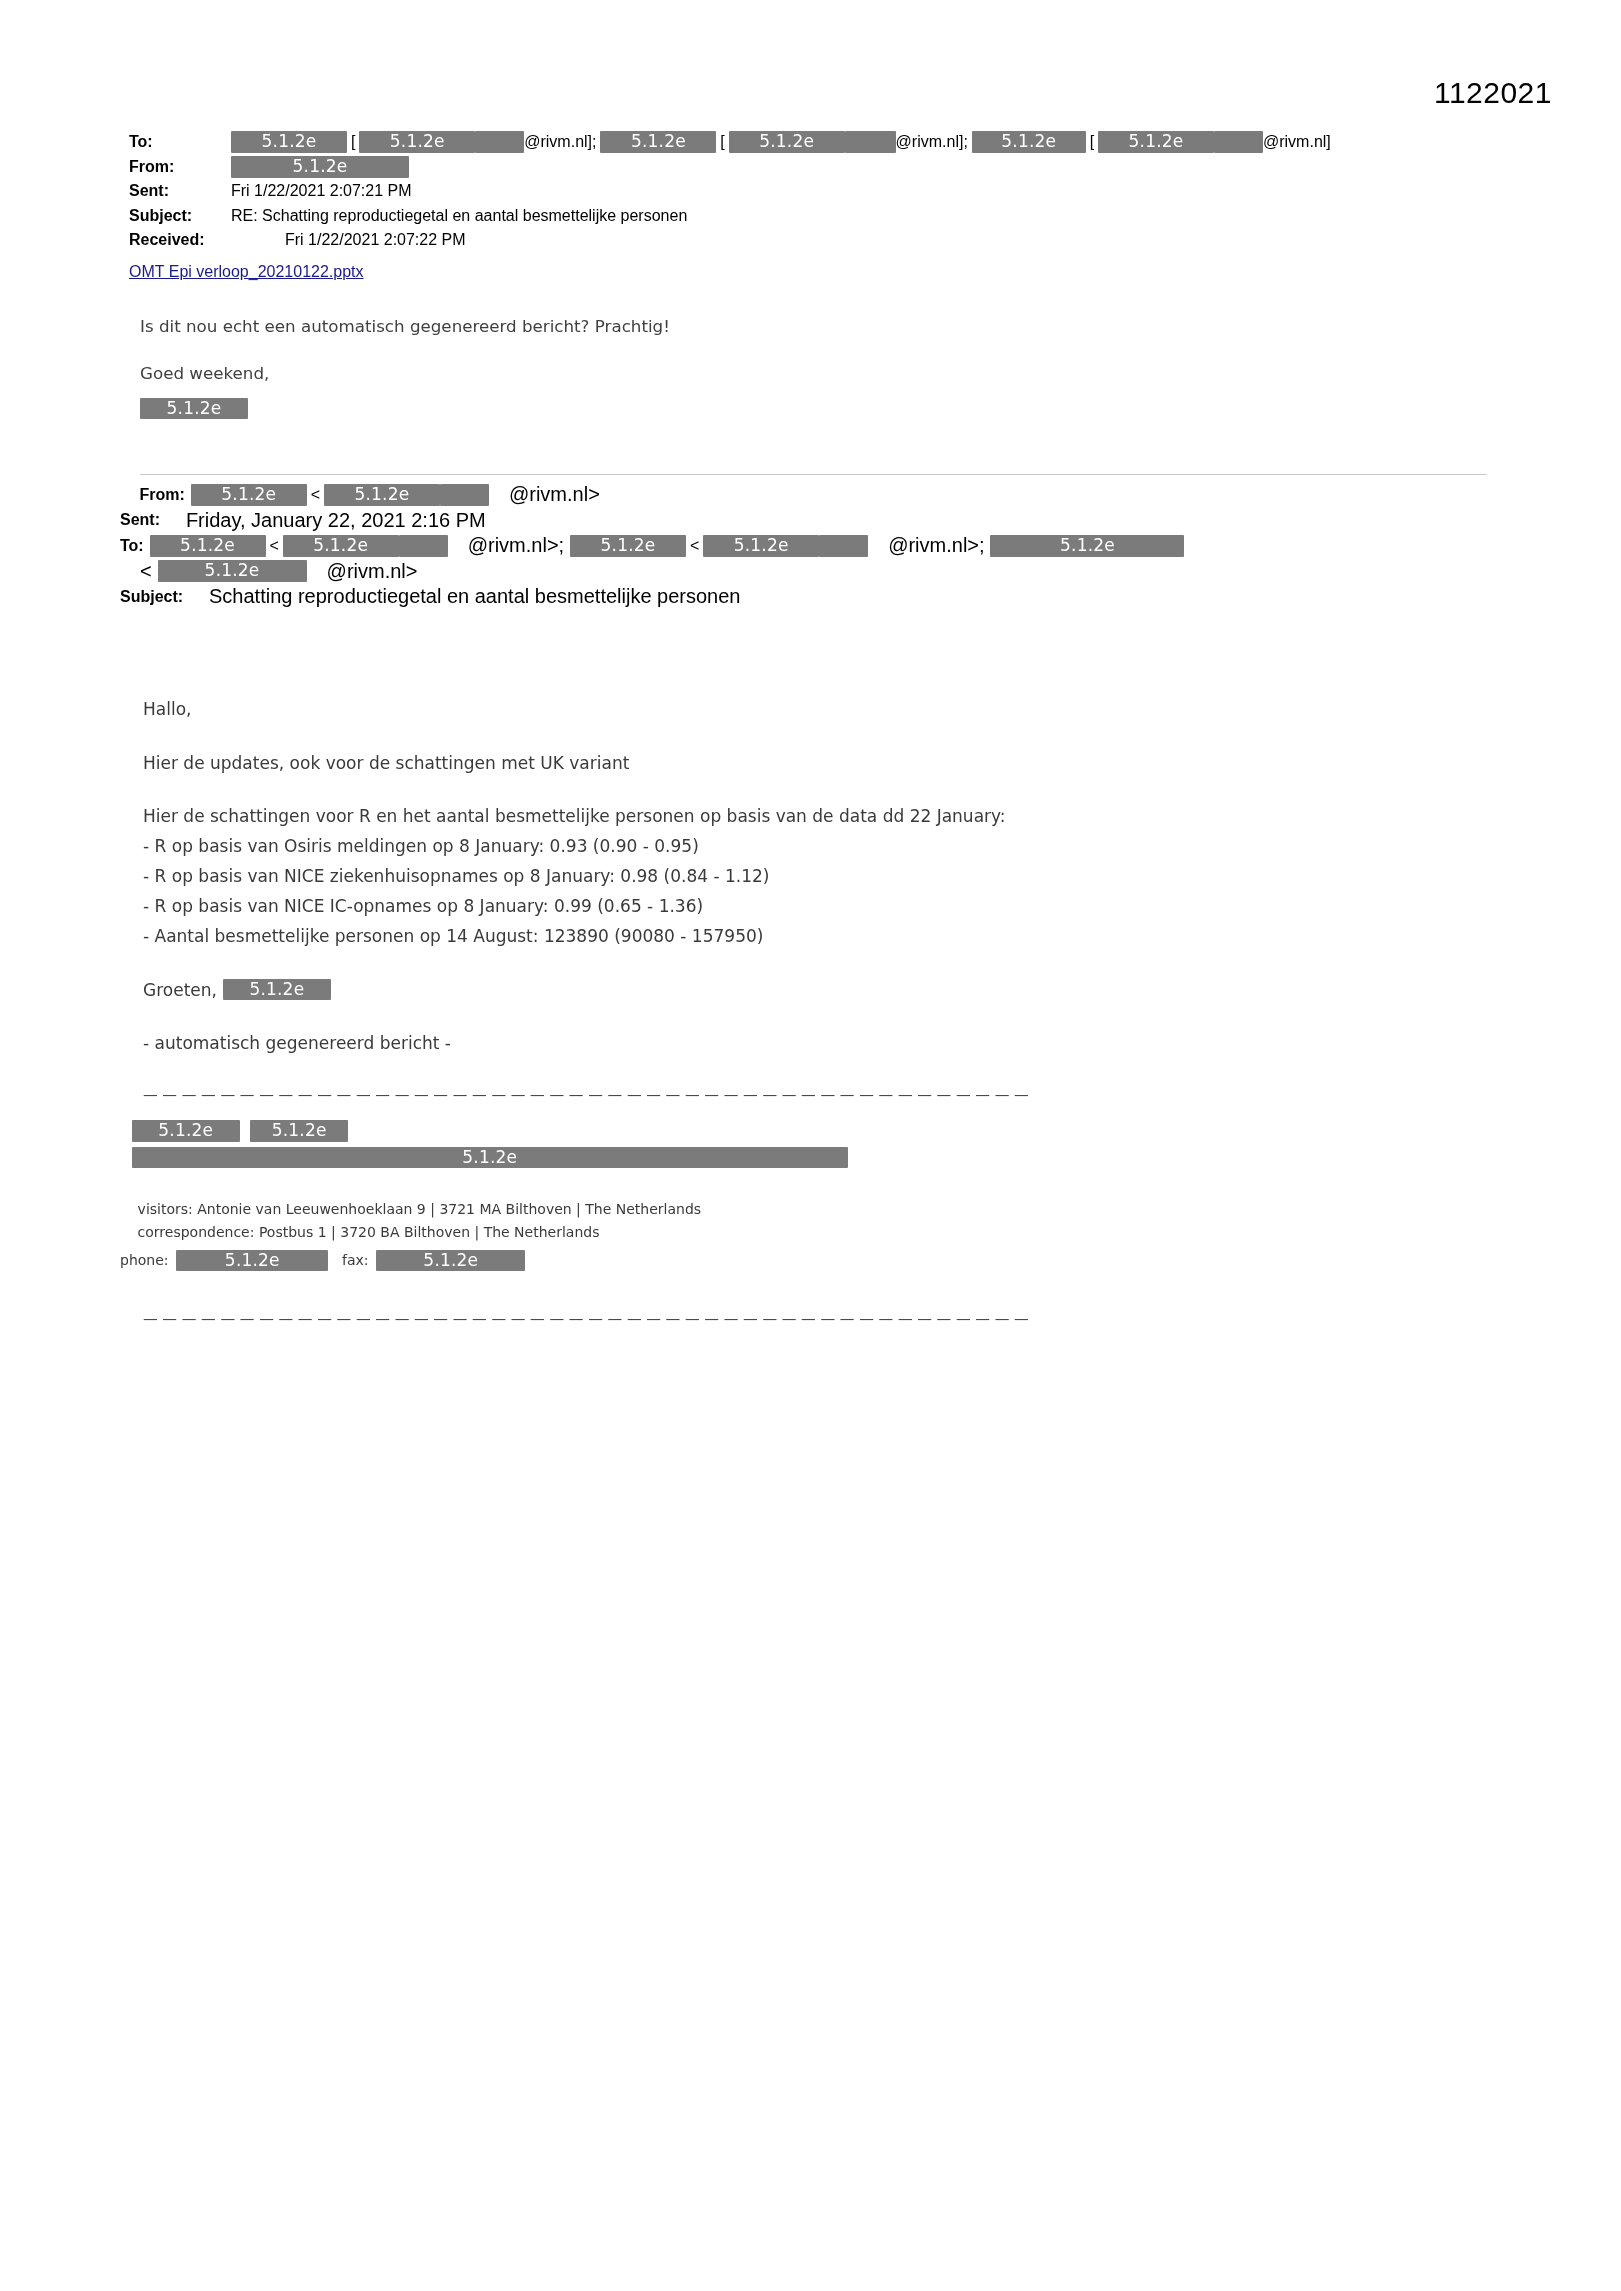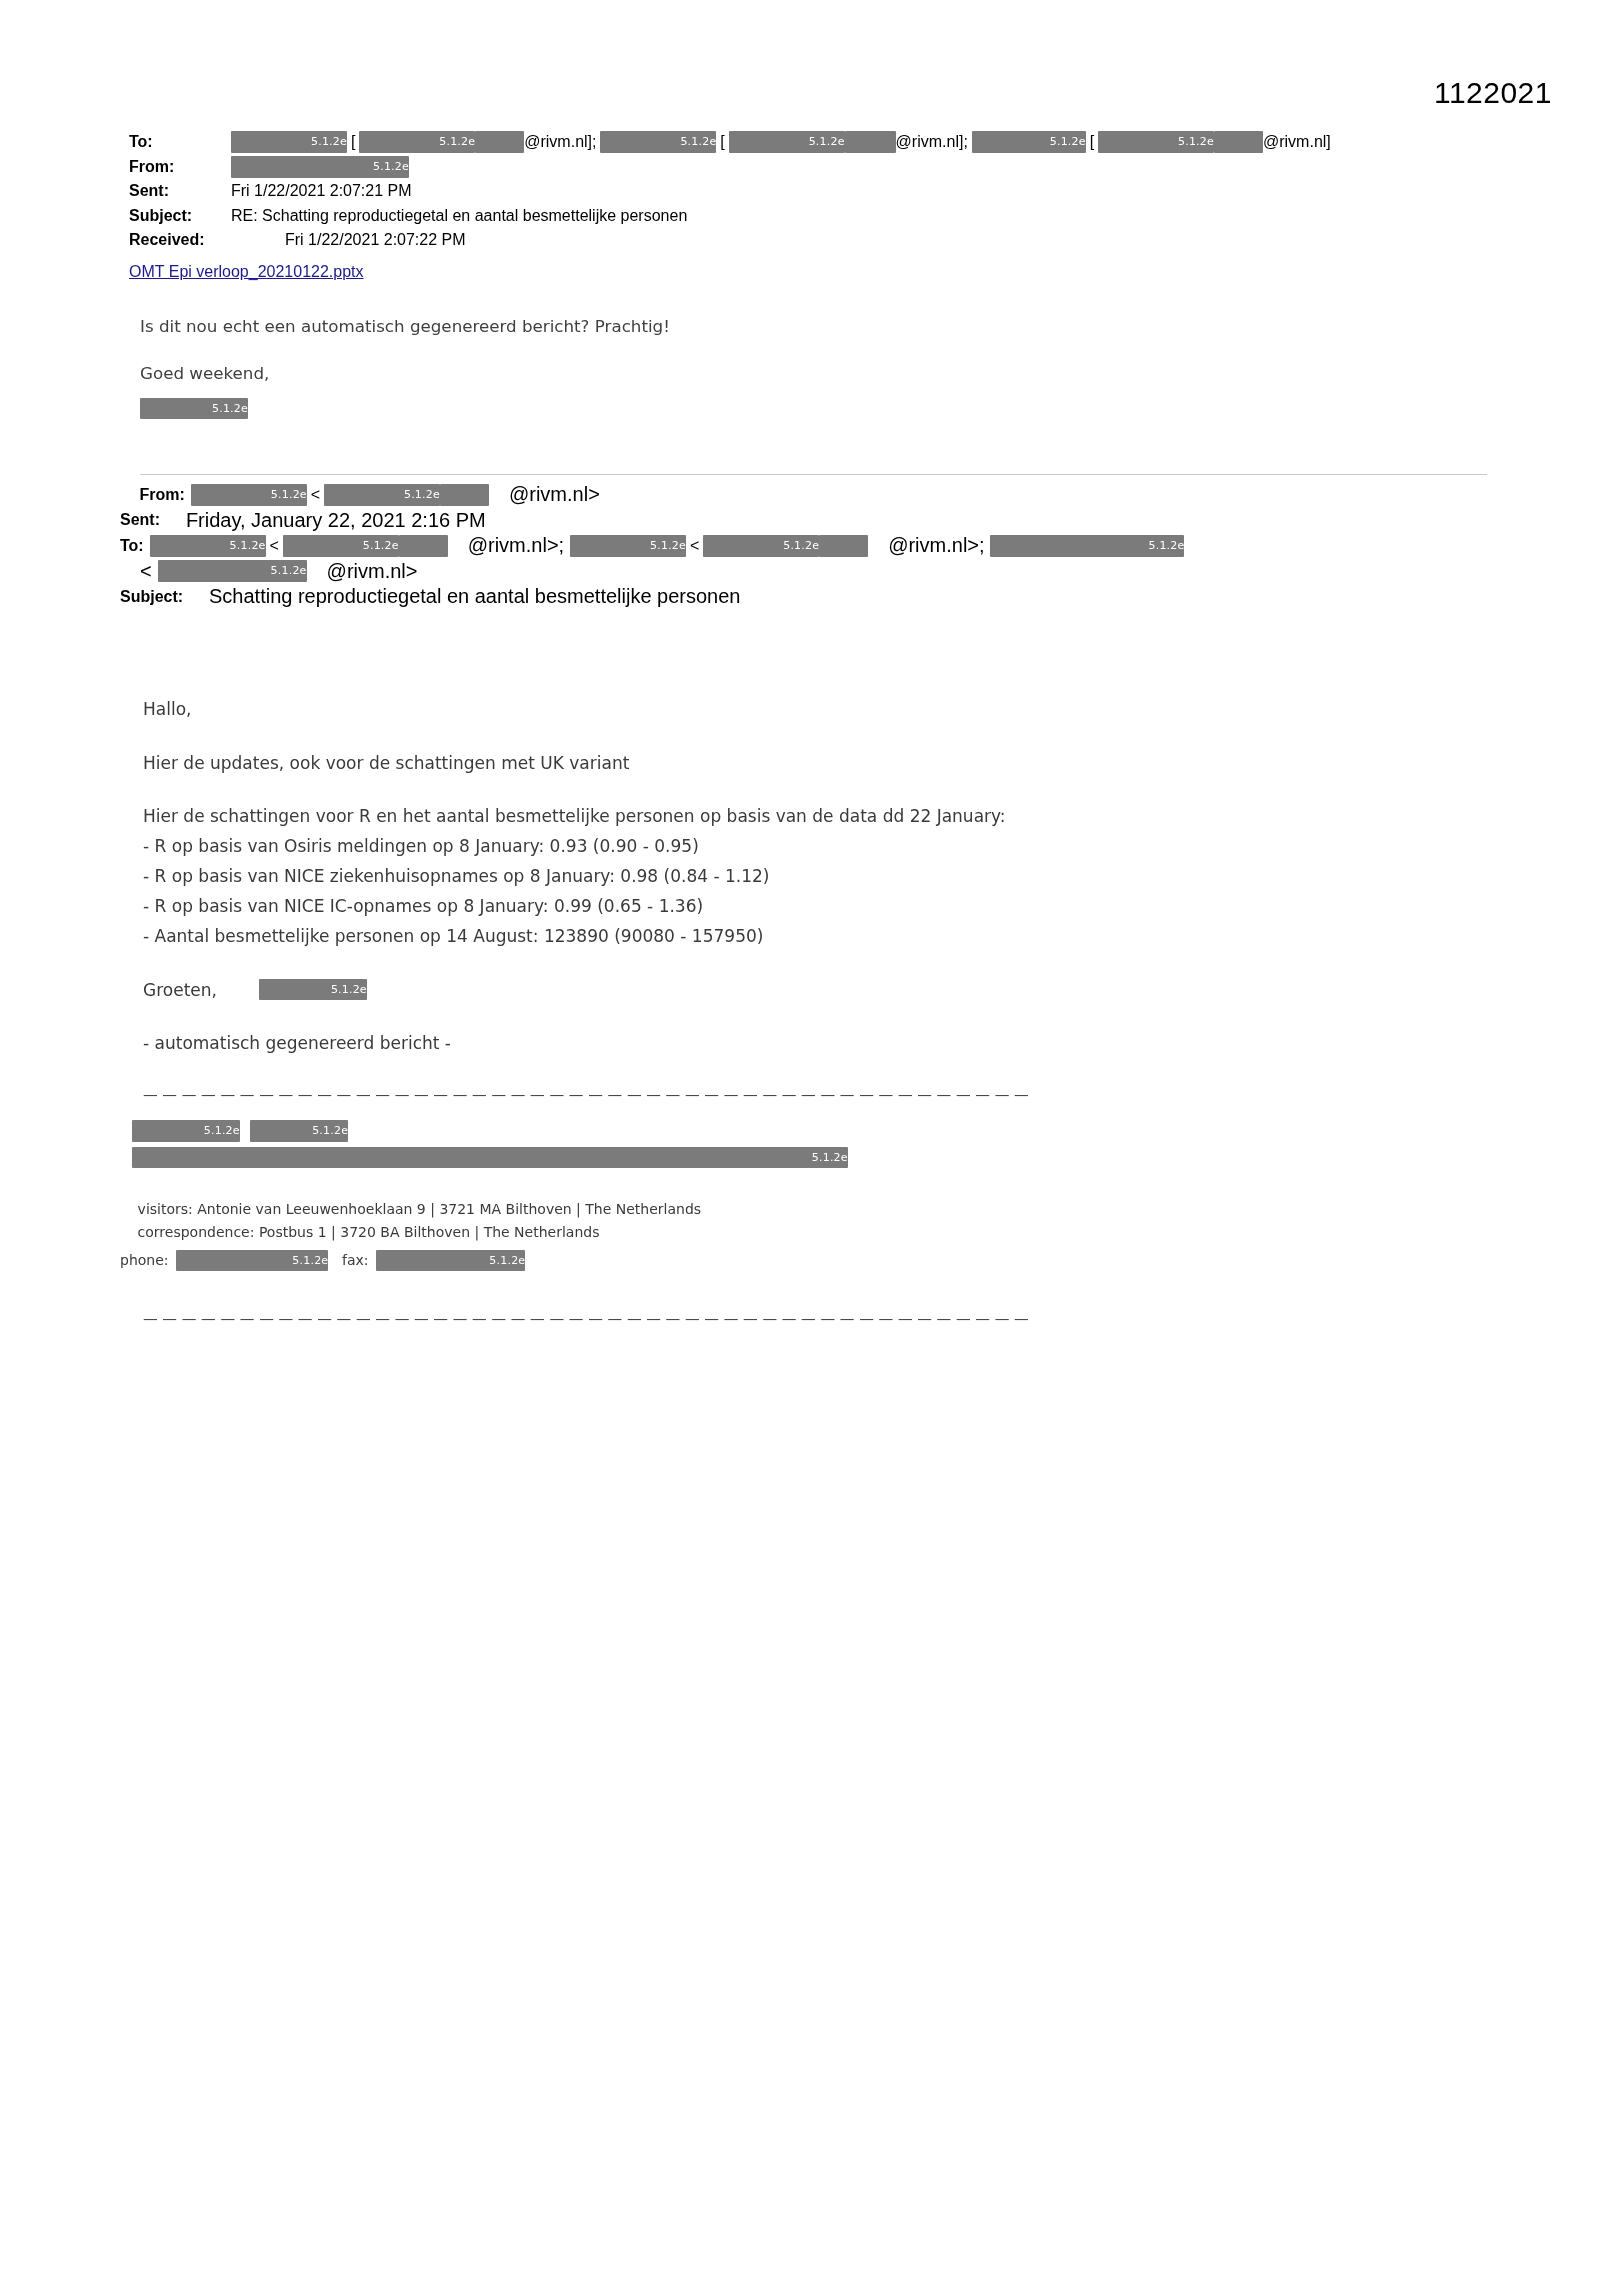--- a/index.html
+++ b/index.html
@@ -30,22 +30,22 @@
     font-size: 30px;
     letter-spacing: 0.5px;
     color: #000;
   }
   
   .redact {
     display: inline-block;
     background: #7b7b7b;
     color: #ffffff;
     font-family: "DejaVu Sans", sans-serif;
-    font-size: 11px;
-    text-align: right;
+    font-size: 17px;
+    text-align: center;
     vertical-align: middle;
     line-height: 21.6px;
     height: 21.6px;
     border-radius: 1px;
     letter-spacing: 0.2px;
   }
   .redact.wide-band {
     display: block;
   }
 
@@ -145,21 +145,20 @@
     font-size: 17px;
     color: #3a3a3a;
     line-height: 30px;
   }
   .qbody p { margin: 0 0 23.5px 0; }
   .qbody .list { margin: 0 0 23.5px 0; }
   .qbody .greet {
     display: flex;
     align-items: center;
     margin: 0 0 23.5px 0;
-    gap: 36px;
   }
   .qbody .auto {
     margin: 0 0 9.8px 0;
   }
 
   
   .dashes {
     position: absolute;
     left: 143px;
     width: 975px;

